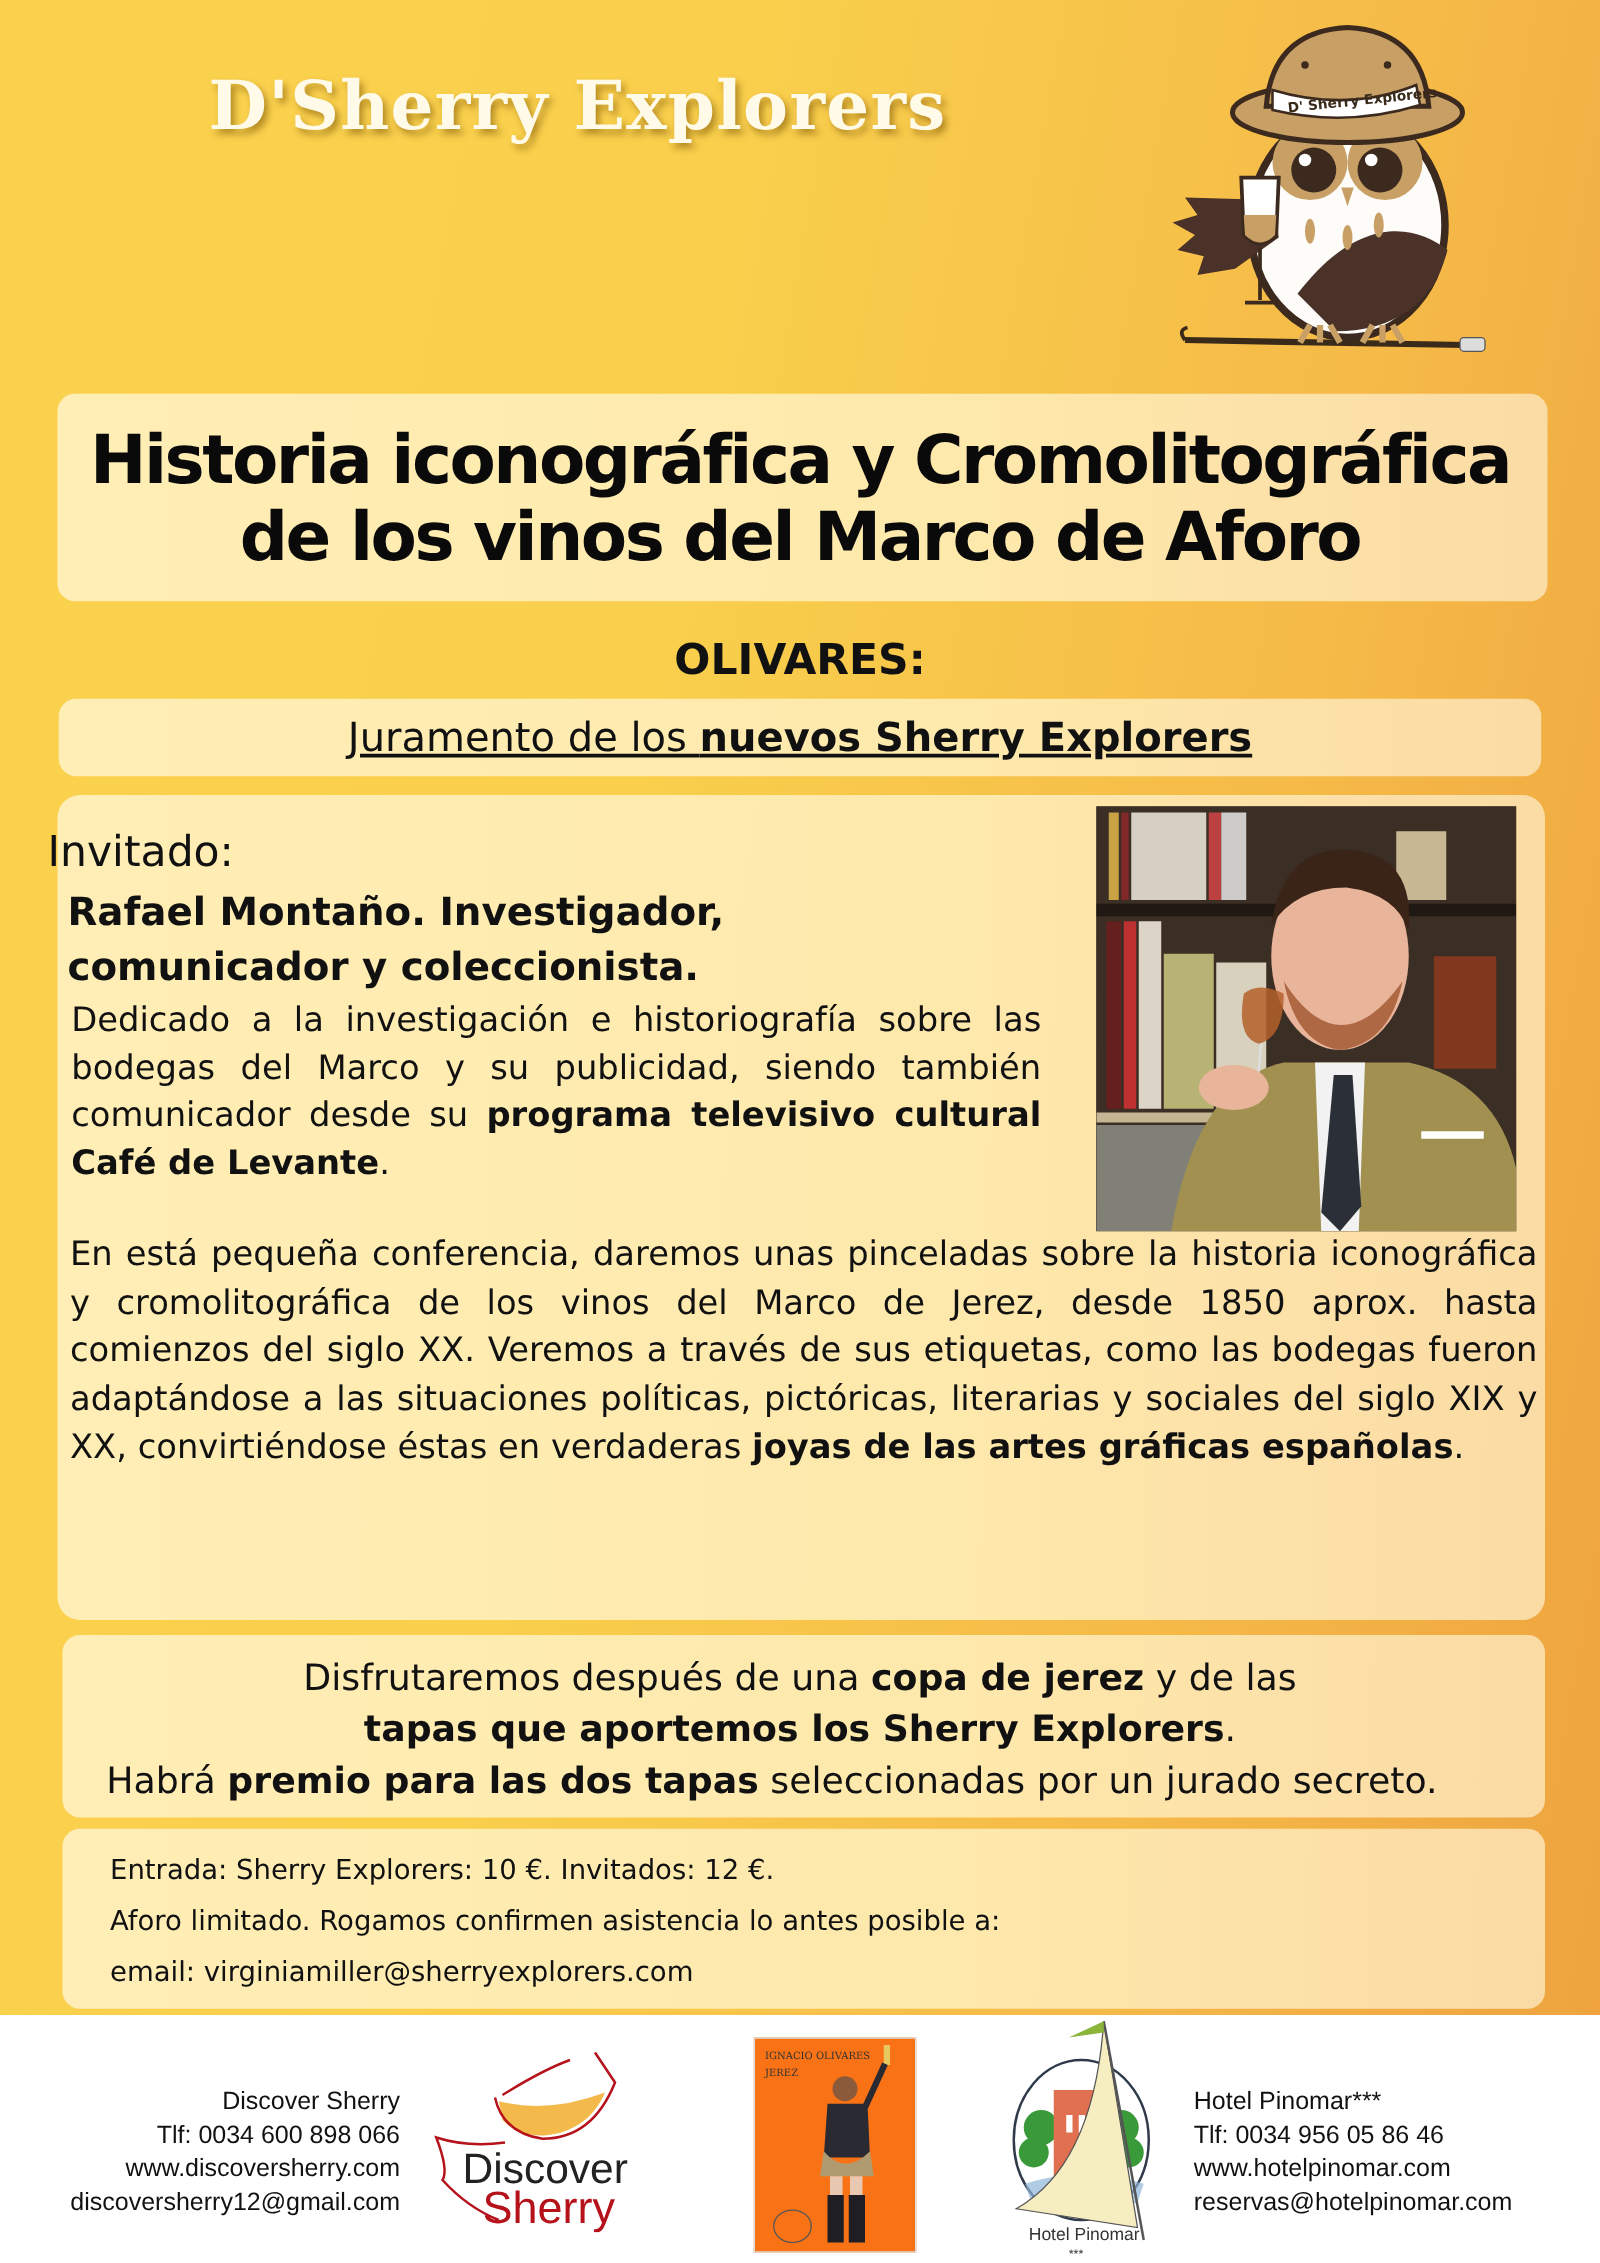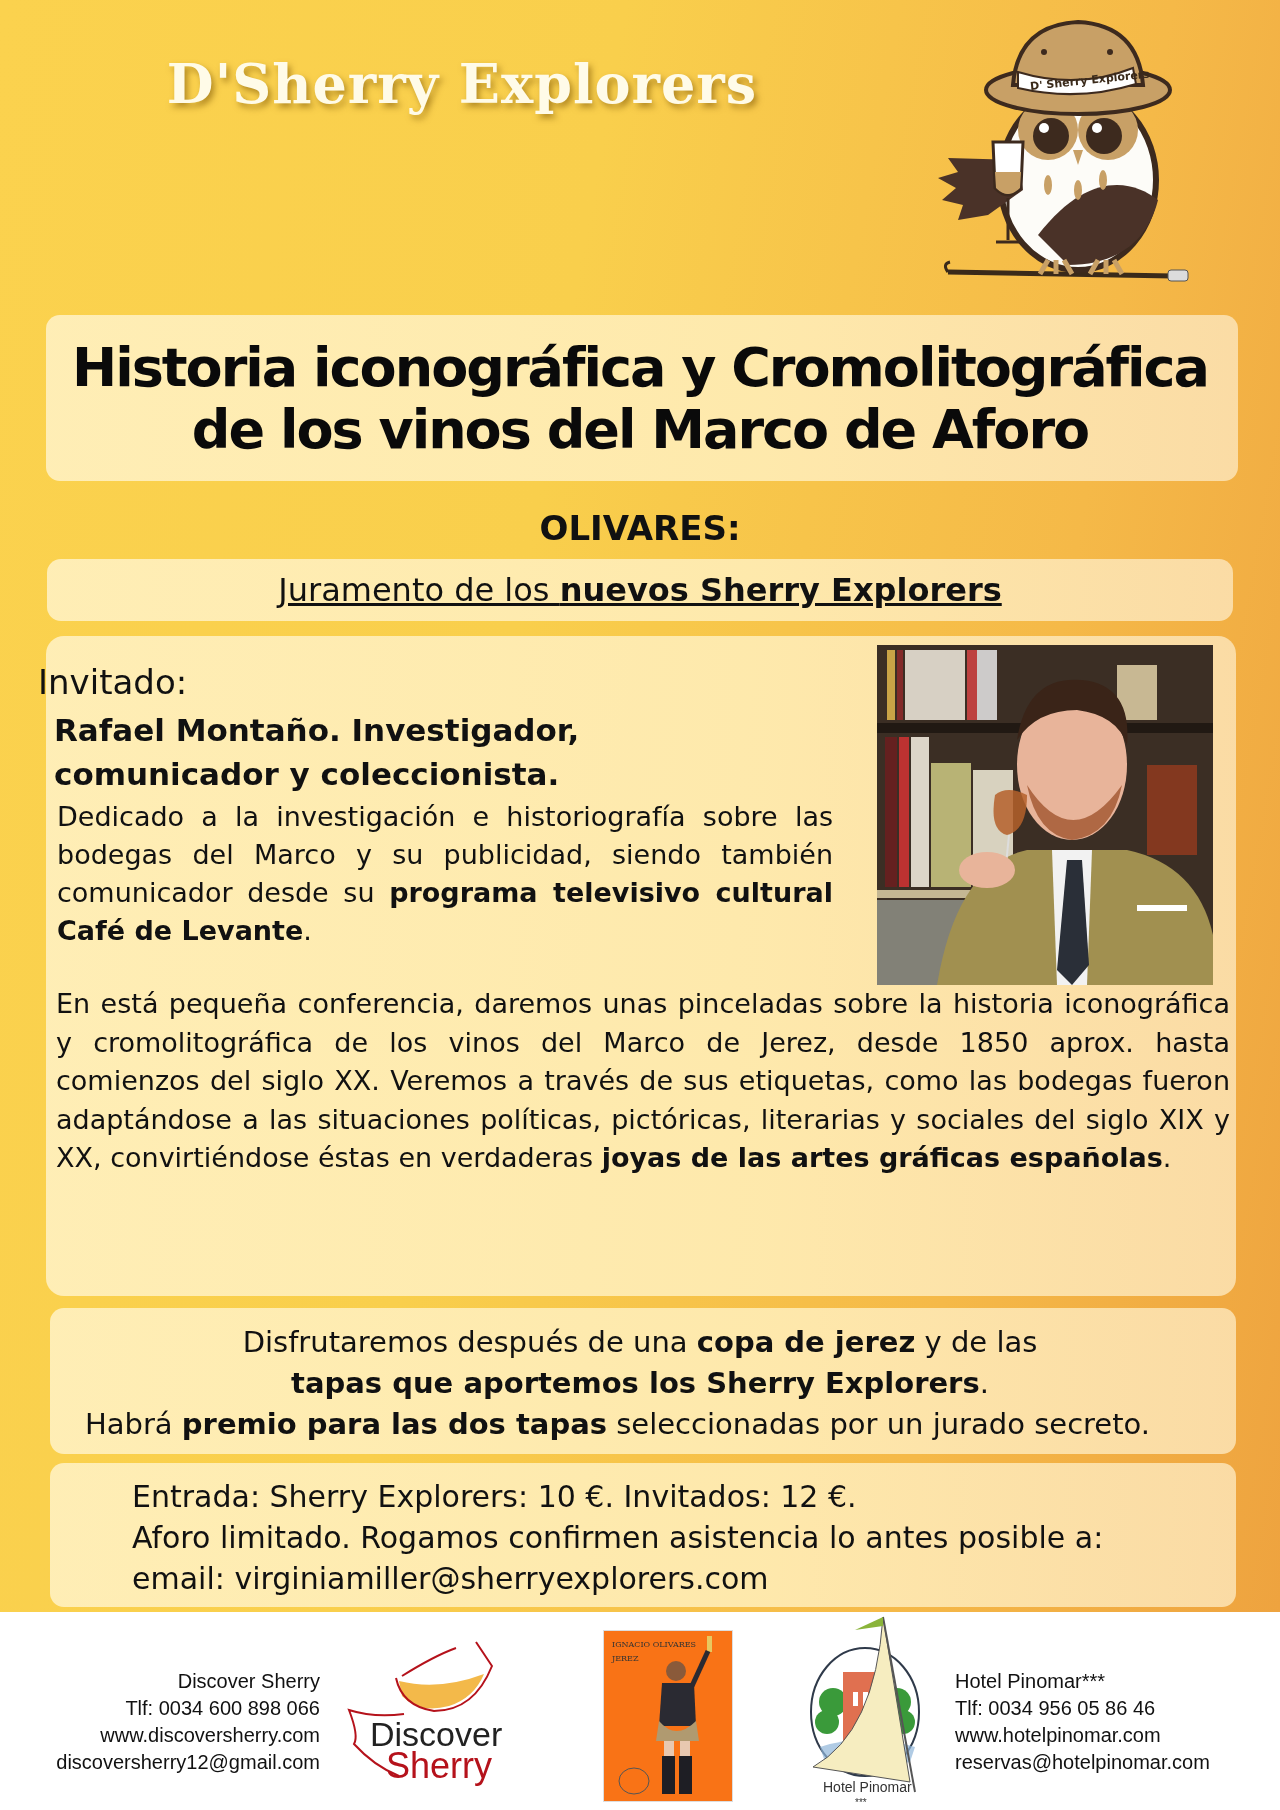--- a/index.html
+++ b/index.html
@@ -85,21 +85,21 @@
     }
     .desc b, .guest-bio b, .drinks b { font-weight: bold; }
     .drinks-box { left: 50px; top: 1308px; width: 1186px; height: 146px; }
     .drinks {
       position: absolute; left: 40px; top: 1322px; width: 1200px; text-align: center;
       font-family: "DejaVu Sans", sans-serif; font-size: 29px; line-height: 41px; color: #111;
     }
     .ticket-box { left: 50px; top: 1463px; width: 1186px; height: 144px; }
     .ticket {
       position: absolute; left: 88px; top: 1476px; width: 1100px;
-      font-family: "DejaVu Sans", sans-serif; font-size: 30px; line-height: 41px; color: #111; margin-left: 44px;
+      font-family: "DejaVu Sans", sans-serif; font-size: 22px; line-height: 41px; color: #111;
     }
     .footer-contact {
       position: absolute; font-family: "Liberation Sans", sans-serif; font-size: 20px; line-height: 27px; color: #111;
     }
     .ds-contact { right: 960px; top: 1668px; text-align: right; width: 330px; }
     .hp-contact { left: 955px; top: 1668px; text-align: left; width: 320px; }
     .ds-logo { position: absolute; left: 344px; top: 1636px; width: 180px; height: 150px; }
     .label-card { position: absolute; left: 603px; top: 1630px; width: 130px; height: 172px; background: #f97316; border: 1px solid #ddd; }
     .hp-logo { position: absolute; left: 805px; top: 1612px; width: 135px; height: 195px; }
     .owl-hat-text { font-family: "DejaVu Sans", sans-serif; font-weight: bold; font-size: 11px; fill: #3a2a1a; }

